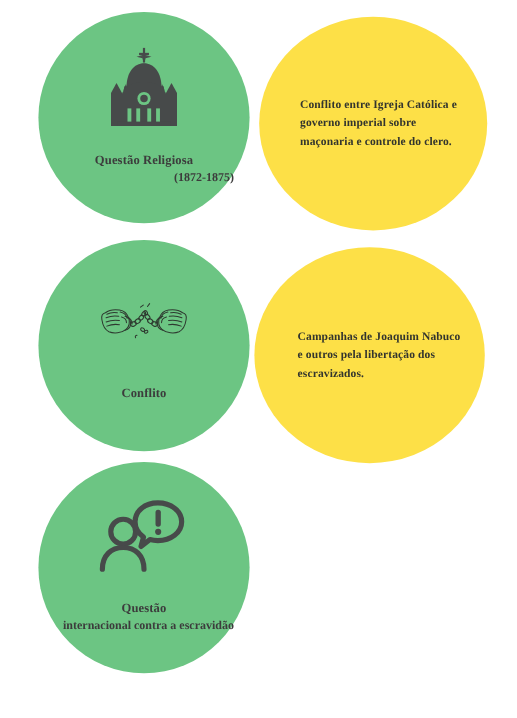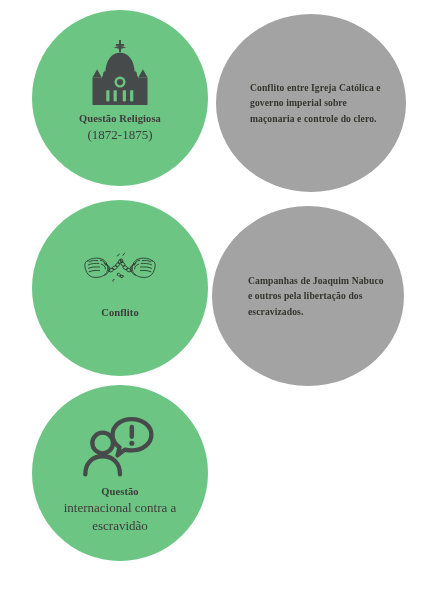--- a/index.html
+++ b/index.html
@@ -61,39 +61,40 @@
   .topic-icon svg { display: block; }
 
   .topic-label {
     color: #3C3C3C;
     font-weight: bold;
     font-size: 10.5px;
     line-height: 1.35;
     text-align: center;
     width: 150px;
     letter-spacing: .1px;
+    margin-top: 16px;
   }
   .topic-sub {
     color: #3C3C3C;
-    font-weight: normal;
-    font-size: 13px;
+    font-weight: bold;
+    font-size: 10px;
     line-height: 1.35;
-    text-align: center;
+    text-align: right;
     width: 150px;
   }
 
   
   .desc-circle {
     position: absolute;
     left: 216px;
     top: 6px;
     width: 190px;
     height: 178px;
     border-radius: 50%;
-    background: #a3a3a3;
+    background: #fde047;
     display: flex;
     align-items: center;
     justify-content: flex-end;
     box-sizing: border-box;
     padding-left: 34px;
     padding-right: 18px;
   }
   .desc-text {
     color: #33352E;
     font-weight: bold;

